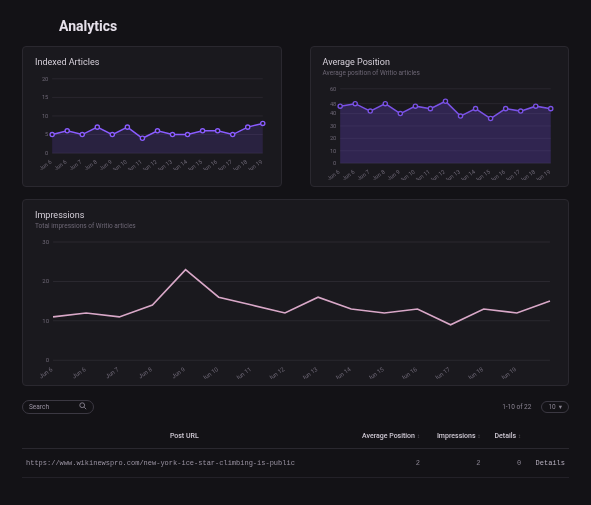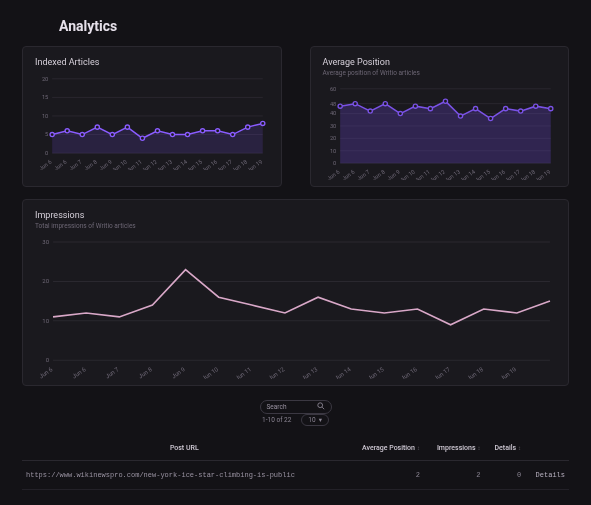--- a/index.html
+++ b/index.html
@@ -25,21 +25,21 @@
   .card-title { font-size: 9px; color: #d6d0da; }
   .card-sub   { font-size: 6.5px; color: #6d6775; margin-top: 2px; }
   .chart-wrap { position: relative; margin-top: 8px; }
   svg.chart { display: block; width: 100%; }
   .axis text { font-size: 6px; fill: #6d6775; }
   .grid line { stroke: #2a282f; stroke-width: 1; }
 
   .wide { margin-top: 12px; }
 
   
-  .controls { display: flex; justify-content: space-between; align-items: center; margin-top: 14px; flex-direction: column; }
+  .controls { display: flex; justify-content: space-between; align-items: center; margin-top: 14px; }
   .search {
     display: flex; align-items: center; justify-content: space-between;
     width: 72px; height: 14px;
     border: 1px solid #3b3842;
     border-radius: 7px;
     padding: 0 6px;
     font-size: 6.5px; color: #9a93a2;
     background: transparent;
   }
   .pager { display: flex; align-items: center; gap: 10px; font-size: 6.5px; color: #8a8492; }

